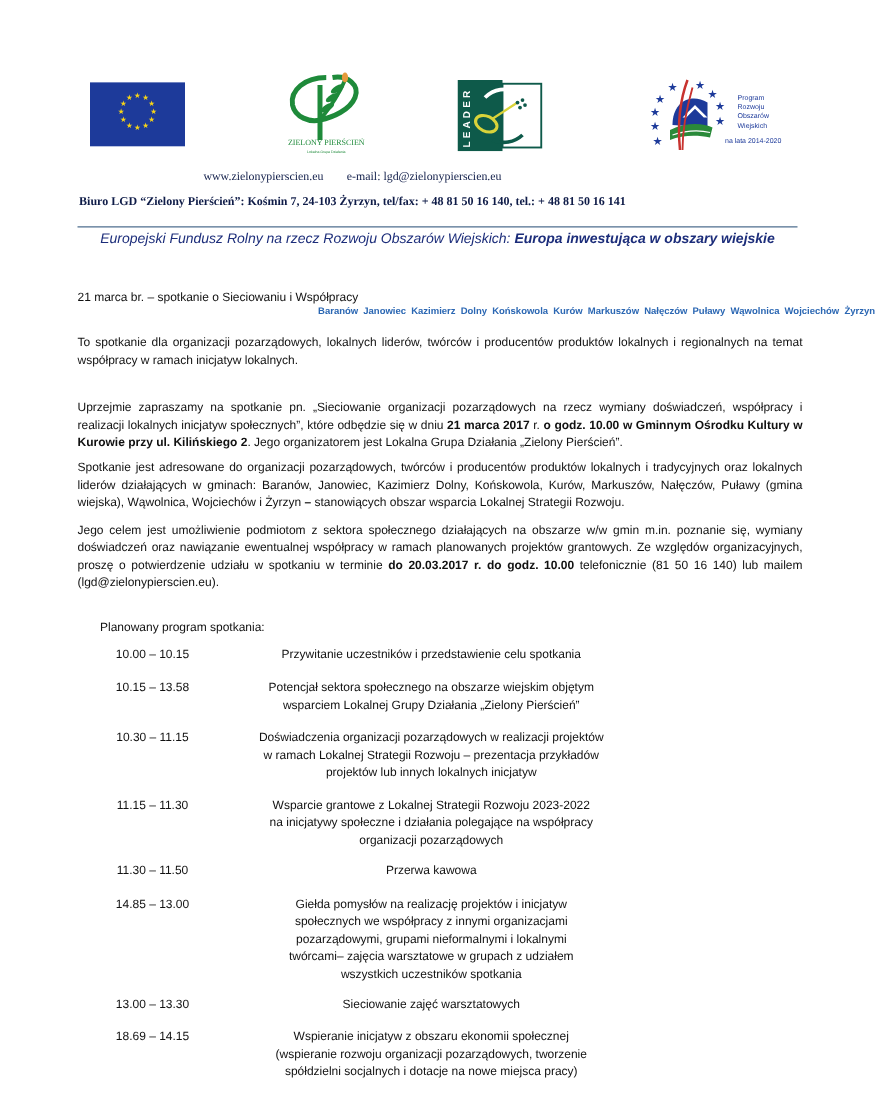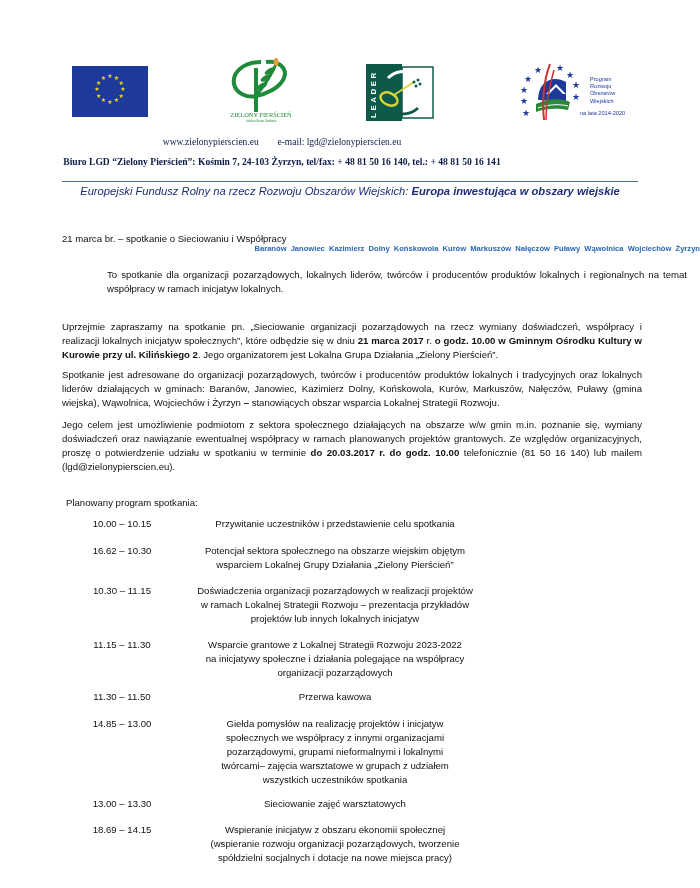--- a/index.html
+++ b/index.html
@@ -22,29 +22,29 @@
 
   #fund-line { left: 0; width: 700px; top: 185px; text-align: center; font-style: italic;
                font-size: 11.2px; color: #1c2d7a; }
   #fund-line b { font-weight: bold; }
   #communes-line { left: 0; width: 700px; top: 200px; text-align: right; font-size: 7.6px;
                    font-weight: bold; color: #2b67b3; word-spacing: 2px; margin-top: 44px; }
 
   .body-text { font-size: 9.6px; line-height: 14px; color: #111; text-align: center; }
   .para { left: 62px; width: 580px; text-align: justify; }
   #title-line { left: 62px; top: 232px; }
-  #intro { top: 268px; margin-left: 45px; }
+  #intro { top: 268px; }
   #p1 { top: 320px; }
   #p2 { top: 368px; }
   #p3 { top: 418px; }
-  #program-heading { left: 66px; top: 496px; }
+  #program-heading { left: 80px; top: 496px; }
 
   .agenda-row { position: absolute; left: 52px; width: 600px; }
   .agenda-time { position: absolute; left: 0; top: 0; width: 110px; margin-left: 15px; }
-  .agenda-desc { position: absolute; left: 103px; top: 0; width: 360px; white-space: pre-line; }
+  .agenda-desc { position: absolute; left: 113px; top: 0; width: 360px; white-space: pre-line; }
 </style>
 </head>
 <body>
 
 <div id="eu-flag" class="logo">
   <svg width="76" height="51" viewBox="0 0 76 51">
     <rect width="76" height="51" fill="#1d3a9a"></rect>
     <g fill="#f7d417" font-size="6" text-anchor="middle" font-family="DejaVu Sans, sans-serif">
       <text x="38" y="12">★</text>
         <text x="44.5" y="13.7">★</text>
@@ -155,21 +155,21 @@
   <span>Jego celem jest umożliwienie podmiotom z sektora społecznego działających na obszarze w/w gmin m.in. poznanie się, wymiany doświadczeń oraz nawiązanie ewentualnej współpracy w ramach planowanych projektów grantowych. Ze względów organizacyjnych, proszę o potwierdzenie udziału w spotkaniu w terminie </span><b>do 20.03.2017 r. do godz. 10.00</b><span> telefonicznie (81 50 16 140) lub mailem (lgd@zielonypierscien.eu).</span>
 </div>
 
 <div id="program-heading" class="abs body-text">Planowany program spotkania:</div>
 
 <div class="agenda-row body-text" style="top:517px;">
   <div class="agenda-time">10.00 – 10.15</div>
   <div class="agenda-desc">Przywitanie uczestników i przedstawienie celu spotkania</div>
 </div>
 <div class="agenda-row body-text" style="top:544px;">
-  <div class="agenda-time">16.62 – 10.30</div>
+  <div class="agenda-time">10.15 – 13.58</div>
   <div class="agenda-desc">Potencjał sektora społecznego na obszarze wiejskim objętym
  wsparciem Lokalnej Grupy Działania „Zielony Pierścień”</div>
 </div>
 <div class="agenda-row body-text" style="top:584px;">
   <div class="agenda-time">10.30 – 11.15</div>
   <div class="agenda-desc">Doświadczenia organizacji pozarządowych w realizacji projektów
  w ramach  Lokalnej Strategii Rozwoju – prezentacja przykładów
  projektów lub innych lokalnych inicjatyw</div>
 </div>
 <div class="agenda-row body-text" style="top:638px;">

